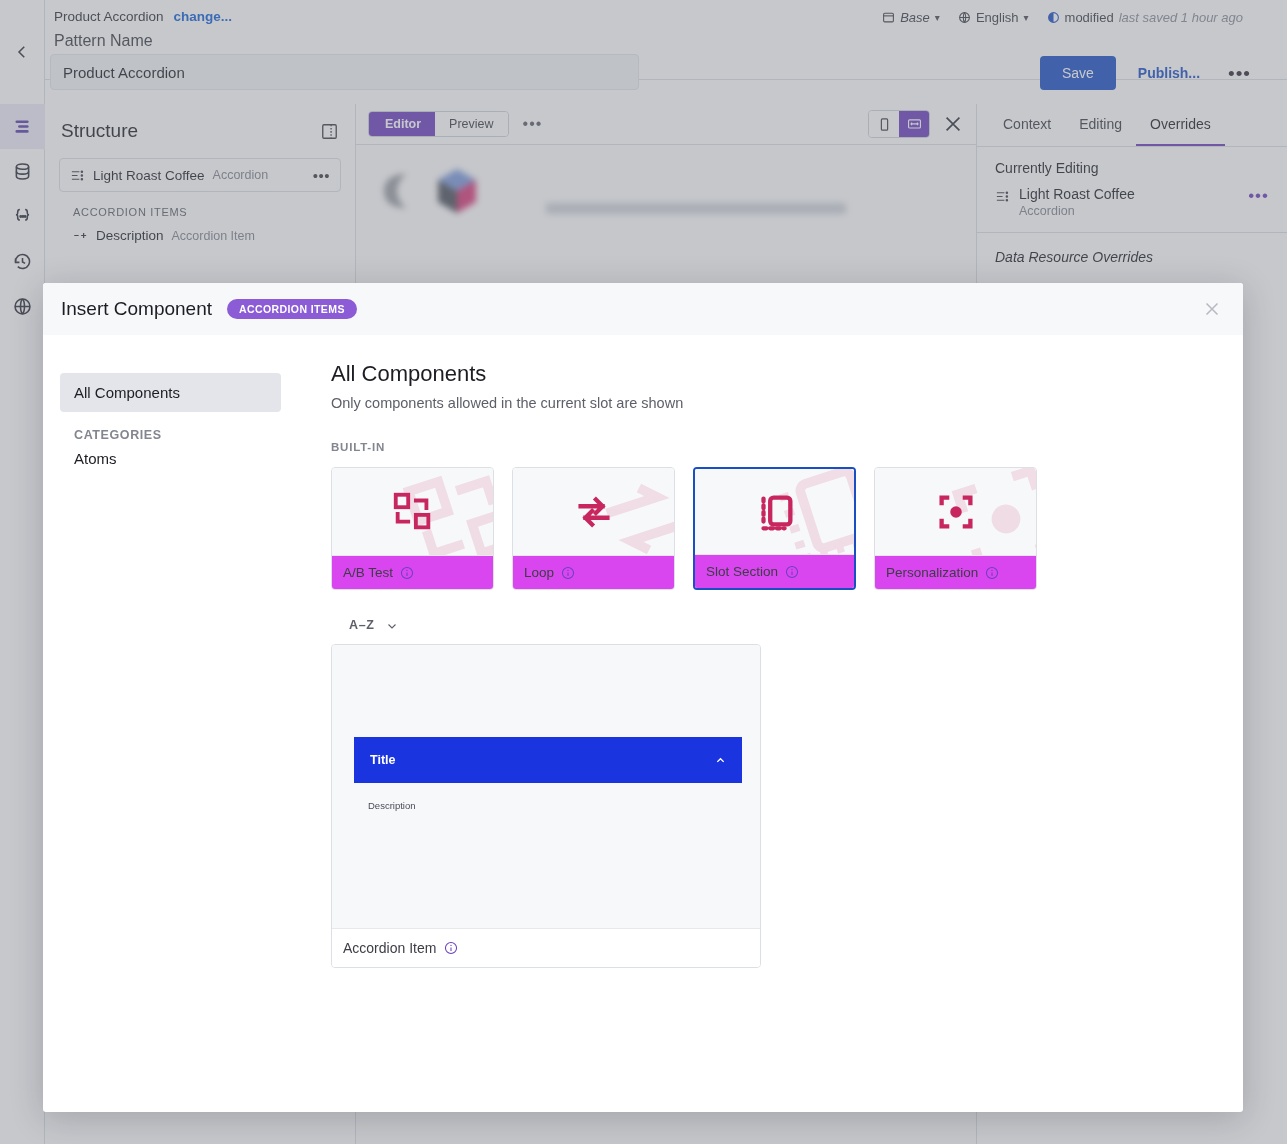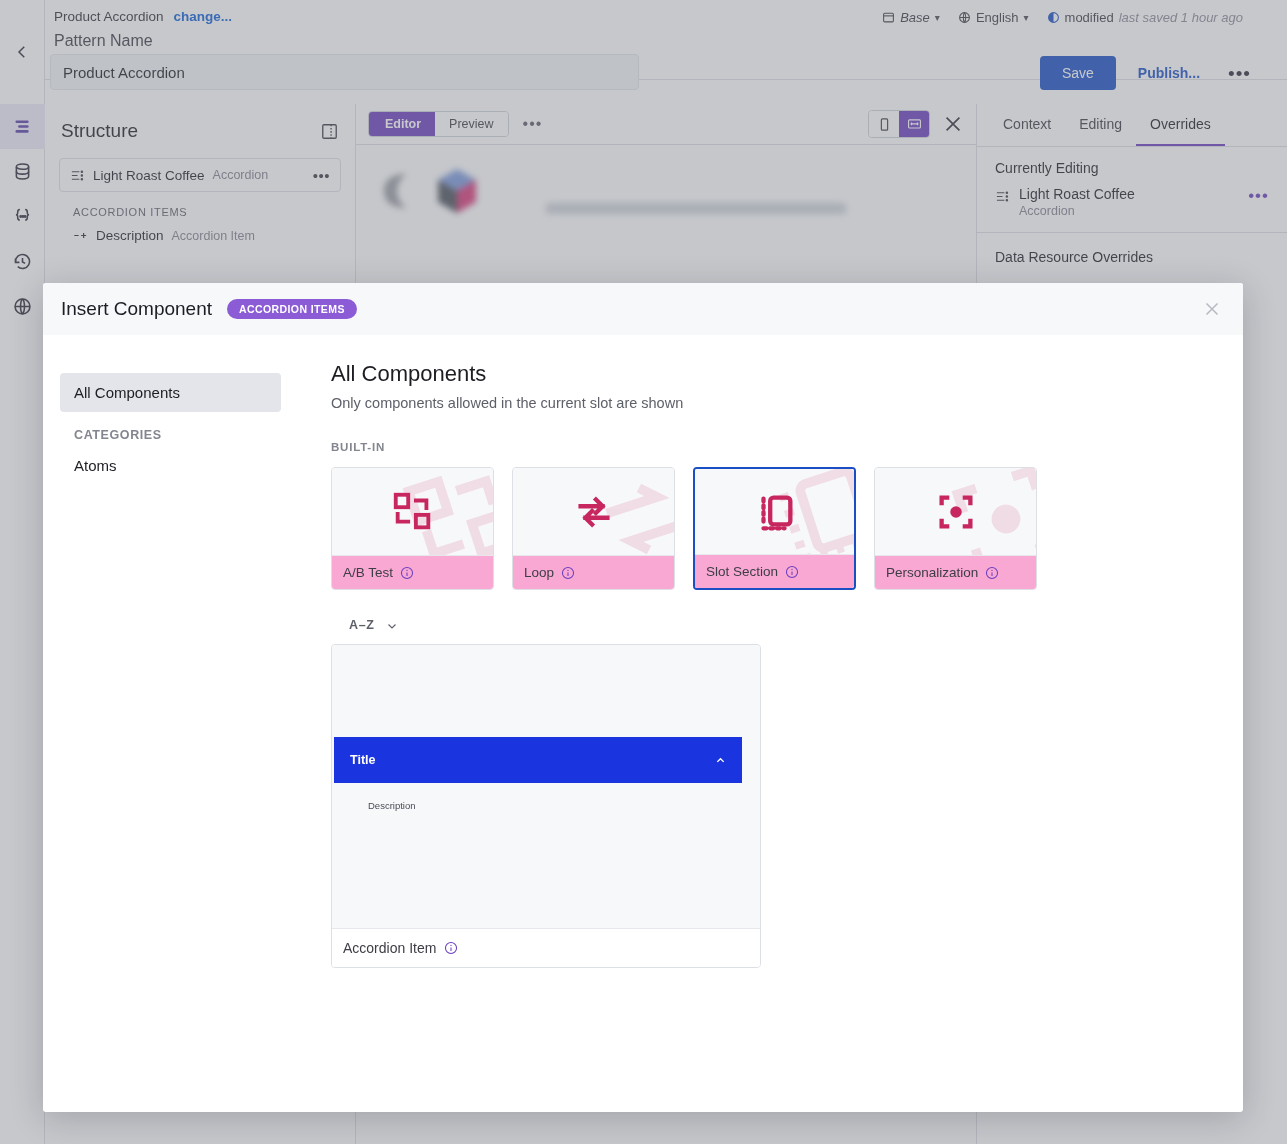--- a/index.html
+++ b/index.html
@@ -190,21 +190,21 @@
   }
   .rp-tabs { display: flex; border-bottom: 1px solid #dcdfe4; padding: 0 12px; }
   .rp-tab { padding: 12px 14px; font-size: 14px; color: #3c3d45; }
   .rp-tab.on { color: #1d1d24; border-bottom: 2.5px solid #6b3fbf; }
   .rp-sec { padding: 13px 18px 14px 18px; border-bottom: 1px solid #dcdfe4; }
   .rp-h { font-size: 14px; color: #1d1d24; margin-bottom: 10px; }
   .rp-node { display: flex; align-items: flex-start; gap: 9px; }
   .rp-node .nm { font-size: 14px; color: #1d1d24; }
   .rp-node .ty { font-size: 12.5px; color: #83858f; margin-top: 2px; }
   .rp-node .dots { margin-left: auto; color: #6b3fbf; font-size: 17px; letter-spacing: 1px; }
-  .rp-sec2 { padding: 16px 18px; font-size: 14px; color: #1d1d24; }
+  .rp-sec2 { padding: 16px 18px; font-size: 14px; color: #1d1d24; font-style: italic; }
 
   
   .modal {
     position: absolute; left: 43px; top: 283px;
     width: 1200px; height: 829px;
     background: #ffffff;
     border-radius: 3px;
     box-shadow: 0 6px 34px rgba(20,22,30,.20);
     z-index: 60;
     overflow: hidden;
@@ -243,21 +243,21 @@
     background: transparent;
   }
   .search-wrap input::placeholder { color: #8b8d98; }
   .search-ico { width: 16px; height: 16px; color: #3c3d45; }
   .side-item {
     margin-top: 14px; padding: 11px 14px;
     border-radius: 4px; font-size: 15px; color: #1d1d24;
   }
   .side-item.on { background: #e3e5ea; }
   .side-cap { margin-top: 16px; padding: 0 14px; font-size: 12.5px; letter-spacing: .6px; color: #83858f; font-weight: 600; }
-  .side-cat { margin-top: 15px; padding: 0 14px; font-size: 15px; color: #1d1d24; }
+  .side-cat { margin-top: 8px; padding: 0 14px; font-size: 15px; color: #1d1d24; }
 
   .m-main { flex: 1; padding: 26px 30px 0 33px; overflow: hidden; }
   .m-h1 { font-size: 22px; color: #1d1d24; }
   .m-sub { margin-top: 8px; font-size: 14.5px; color: #5e6069; }
   .group-cap { margin-top: 30px; font-size: 11.5px; letter-spacing: .8px; color: #83858f; font-weight: 600; }
 
   .card-grid { display: flex; gap: 18px; margin-top: 14px; }
   .ccard {
     width: 163px; height: 123px;
     border: 1px solid #dcdfe4; border-radius: 4px;
@@ -272,39 +272,39 @@
   }
   .ccard-thumb .ghost {
     position: absolute; right: -16px; bottom: -10px;
     opacity: .13; transform: rotate(-18deg) scale(1.25);
     color: #c7265f;
   }
   .ccard-thumb .main-ico { position: relative; z-index: 2; color: #c7265f; }
   .ccard-foot {
     height: 34px; border-top: 1px solid #e6e8ec;
     display: flex; align-items: center; gap: 7px;
-    padding: 0 11px; background: #f9a8d4;
+    padding: 0 11px; background: #d946ef;
     font-size: 13.5px; color: #3c3d45;
   }
   .info-ico { width: 14px; height: 14px; color: #6b3fbf; flex: none; }
 
   .sort-row { margin-top: 28px; display: flex; align-items: flex-end; gap: 12px; padding-left: 18px; }
   .sort-lbl { font-size: 12.5px; letter-spacing: .6px; color: #5e6069; font-weight: 600; }
   .sort-chev { width: 12px; height: 12px; color: #5e6069; }
 
   .big-card {
     margin-top: 12px;
     width: 430px; height: 324px;
     border: 1px solid #dcdfe4; border-radius: 4px;
     overflow: hidden; background: #fff;
     display: flex; flex-direction: column;
   }
   .big-thumb { flex: 1; background: #f7f8fa; position: relative; }
   .acc-title {
-    position: absolute; left: 2px; right: 18px; top: 92px;
+    position: absolute; left: 22px; right: 18px; top: 92px;
     height: 46px; background: #1a35e0;
     display: flex; align-items: center; padding: 0 16px;
   }
   .acc-title .t { color: #fff; font-size: 12.5px; font-weight: 700; }
   .acc-title .c { margin-left: auto; color: #fff; width: 11px; height: 11px; }
   .acc-desc { position: absolute; left: 36px; top: 155px; font-size: 9.5px; color: #4a4b55; }
   .big-foot {
     height: 39px; border-top: 1px solid #e6e8ec;
     display: flex; align-items: center; gap: 8px; padding: 0 11px;
     font-size: 14px; color: #3c3d45; background: #fff;

